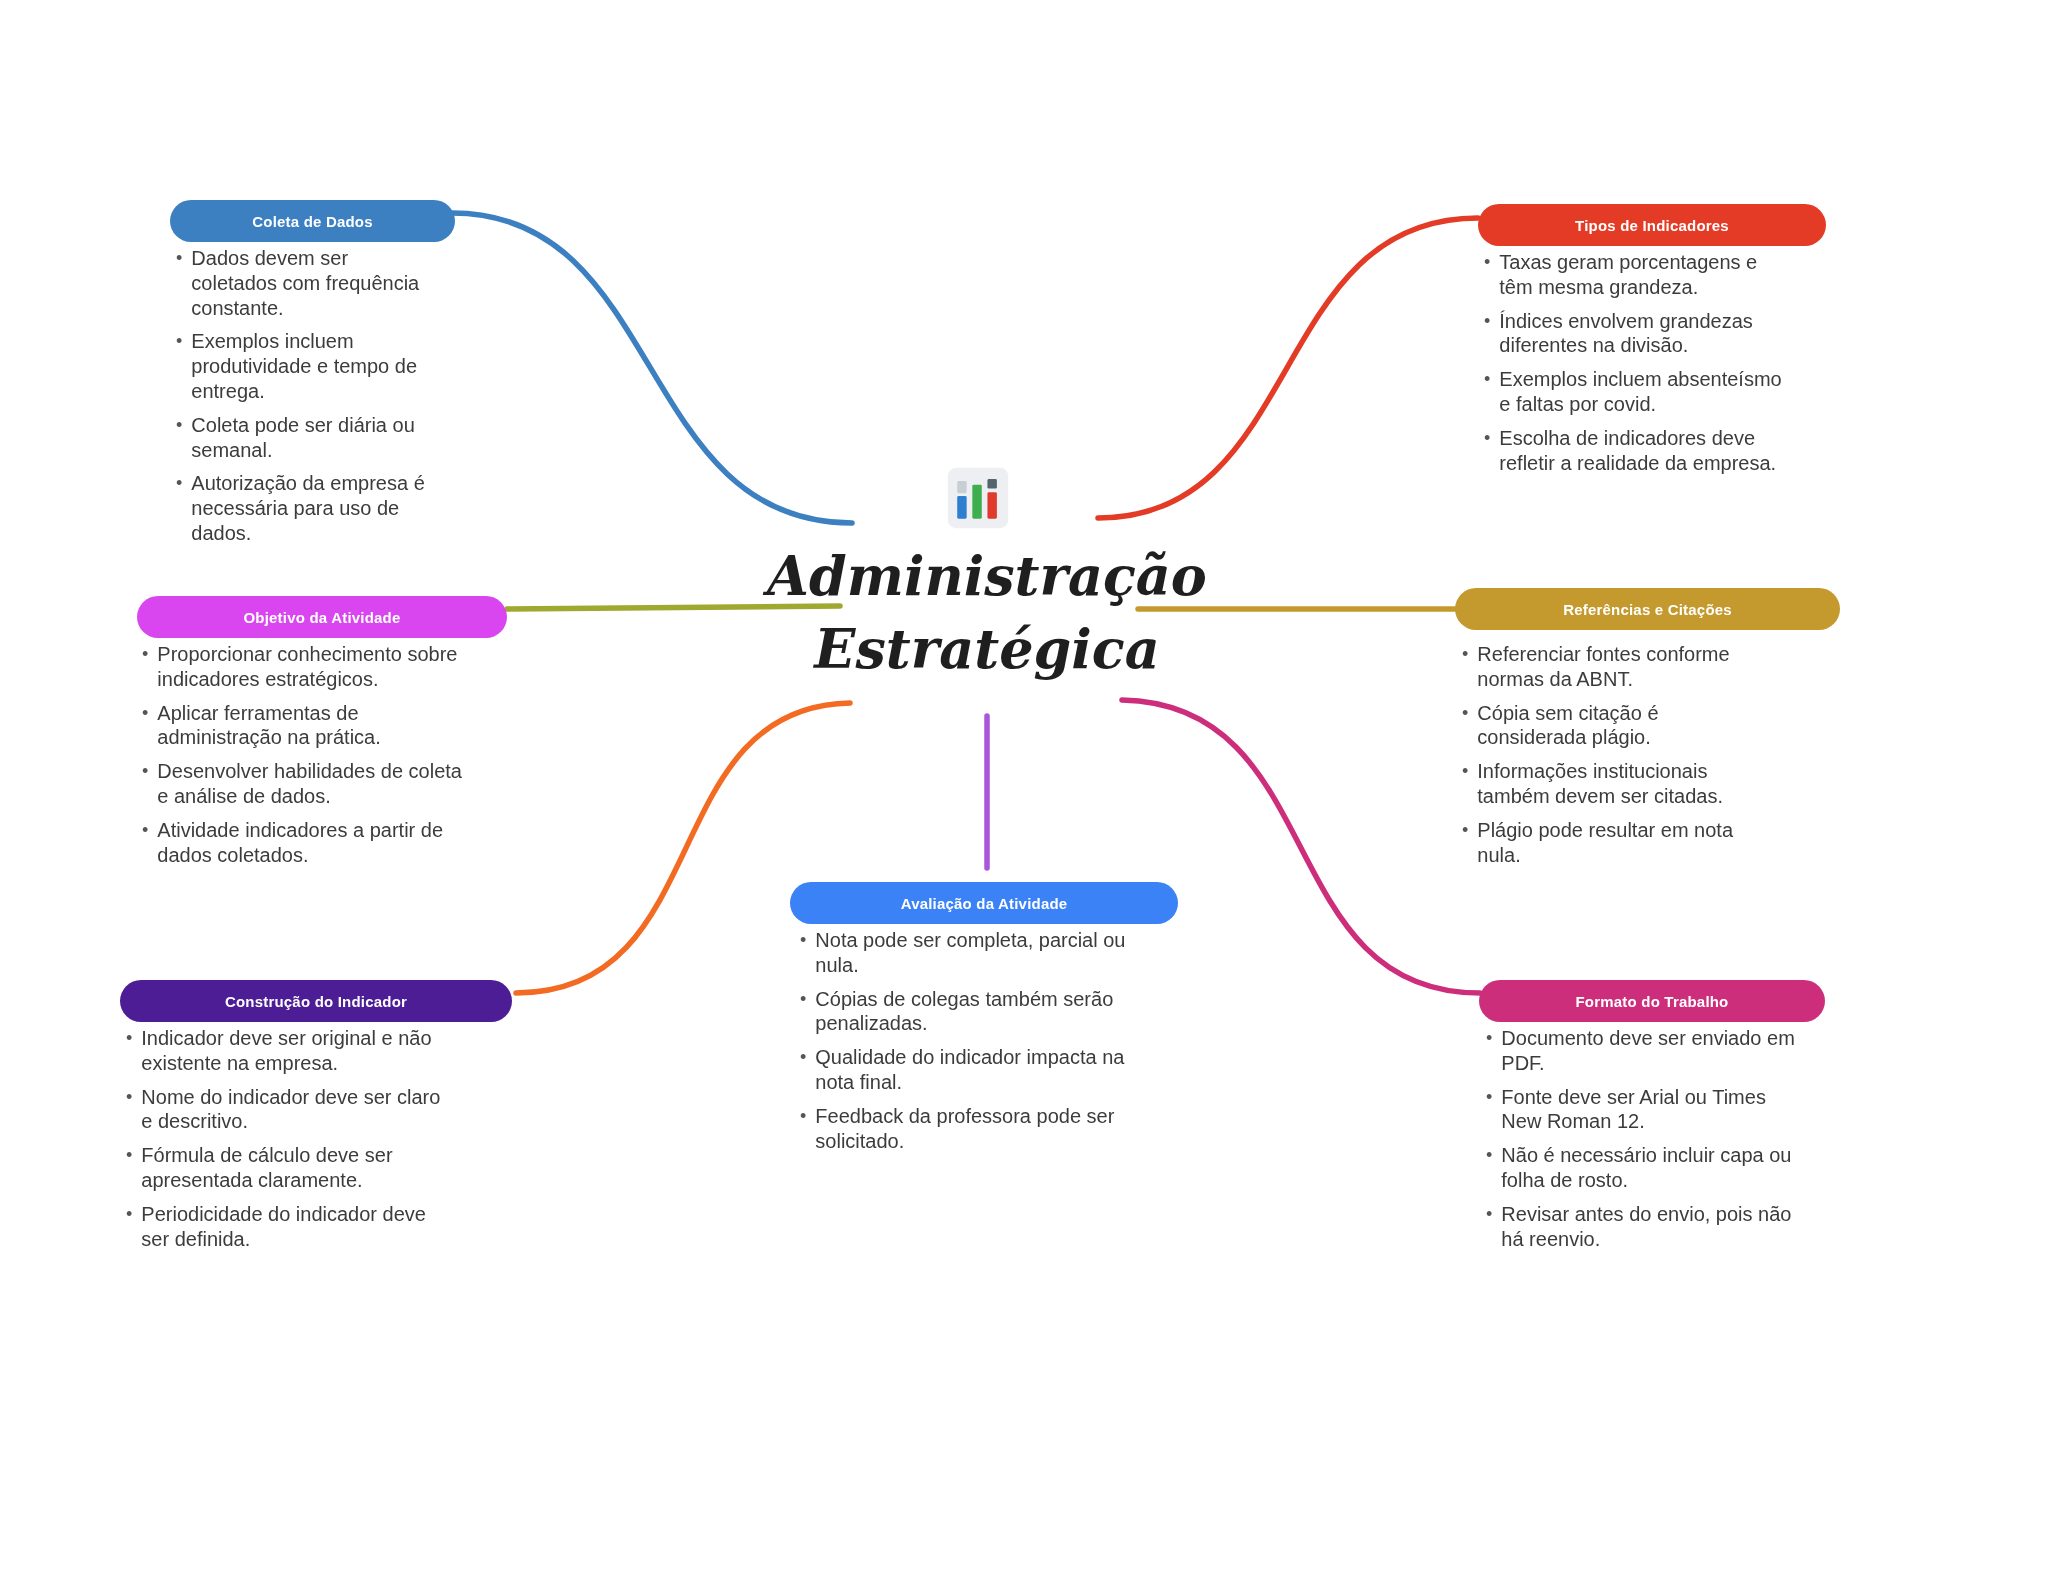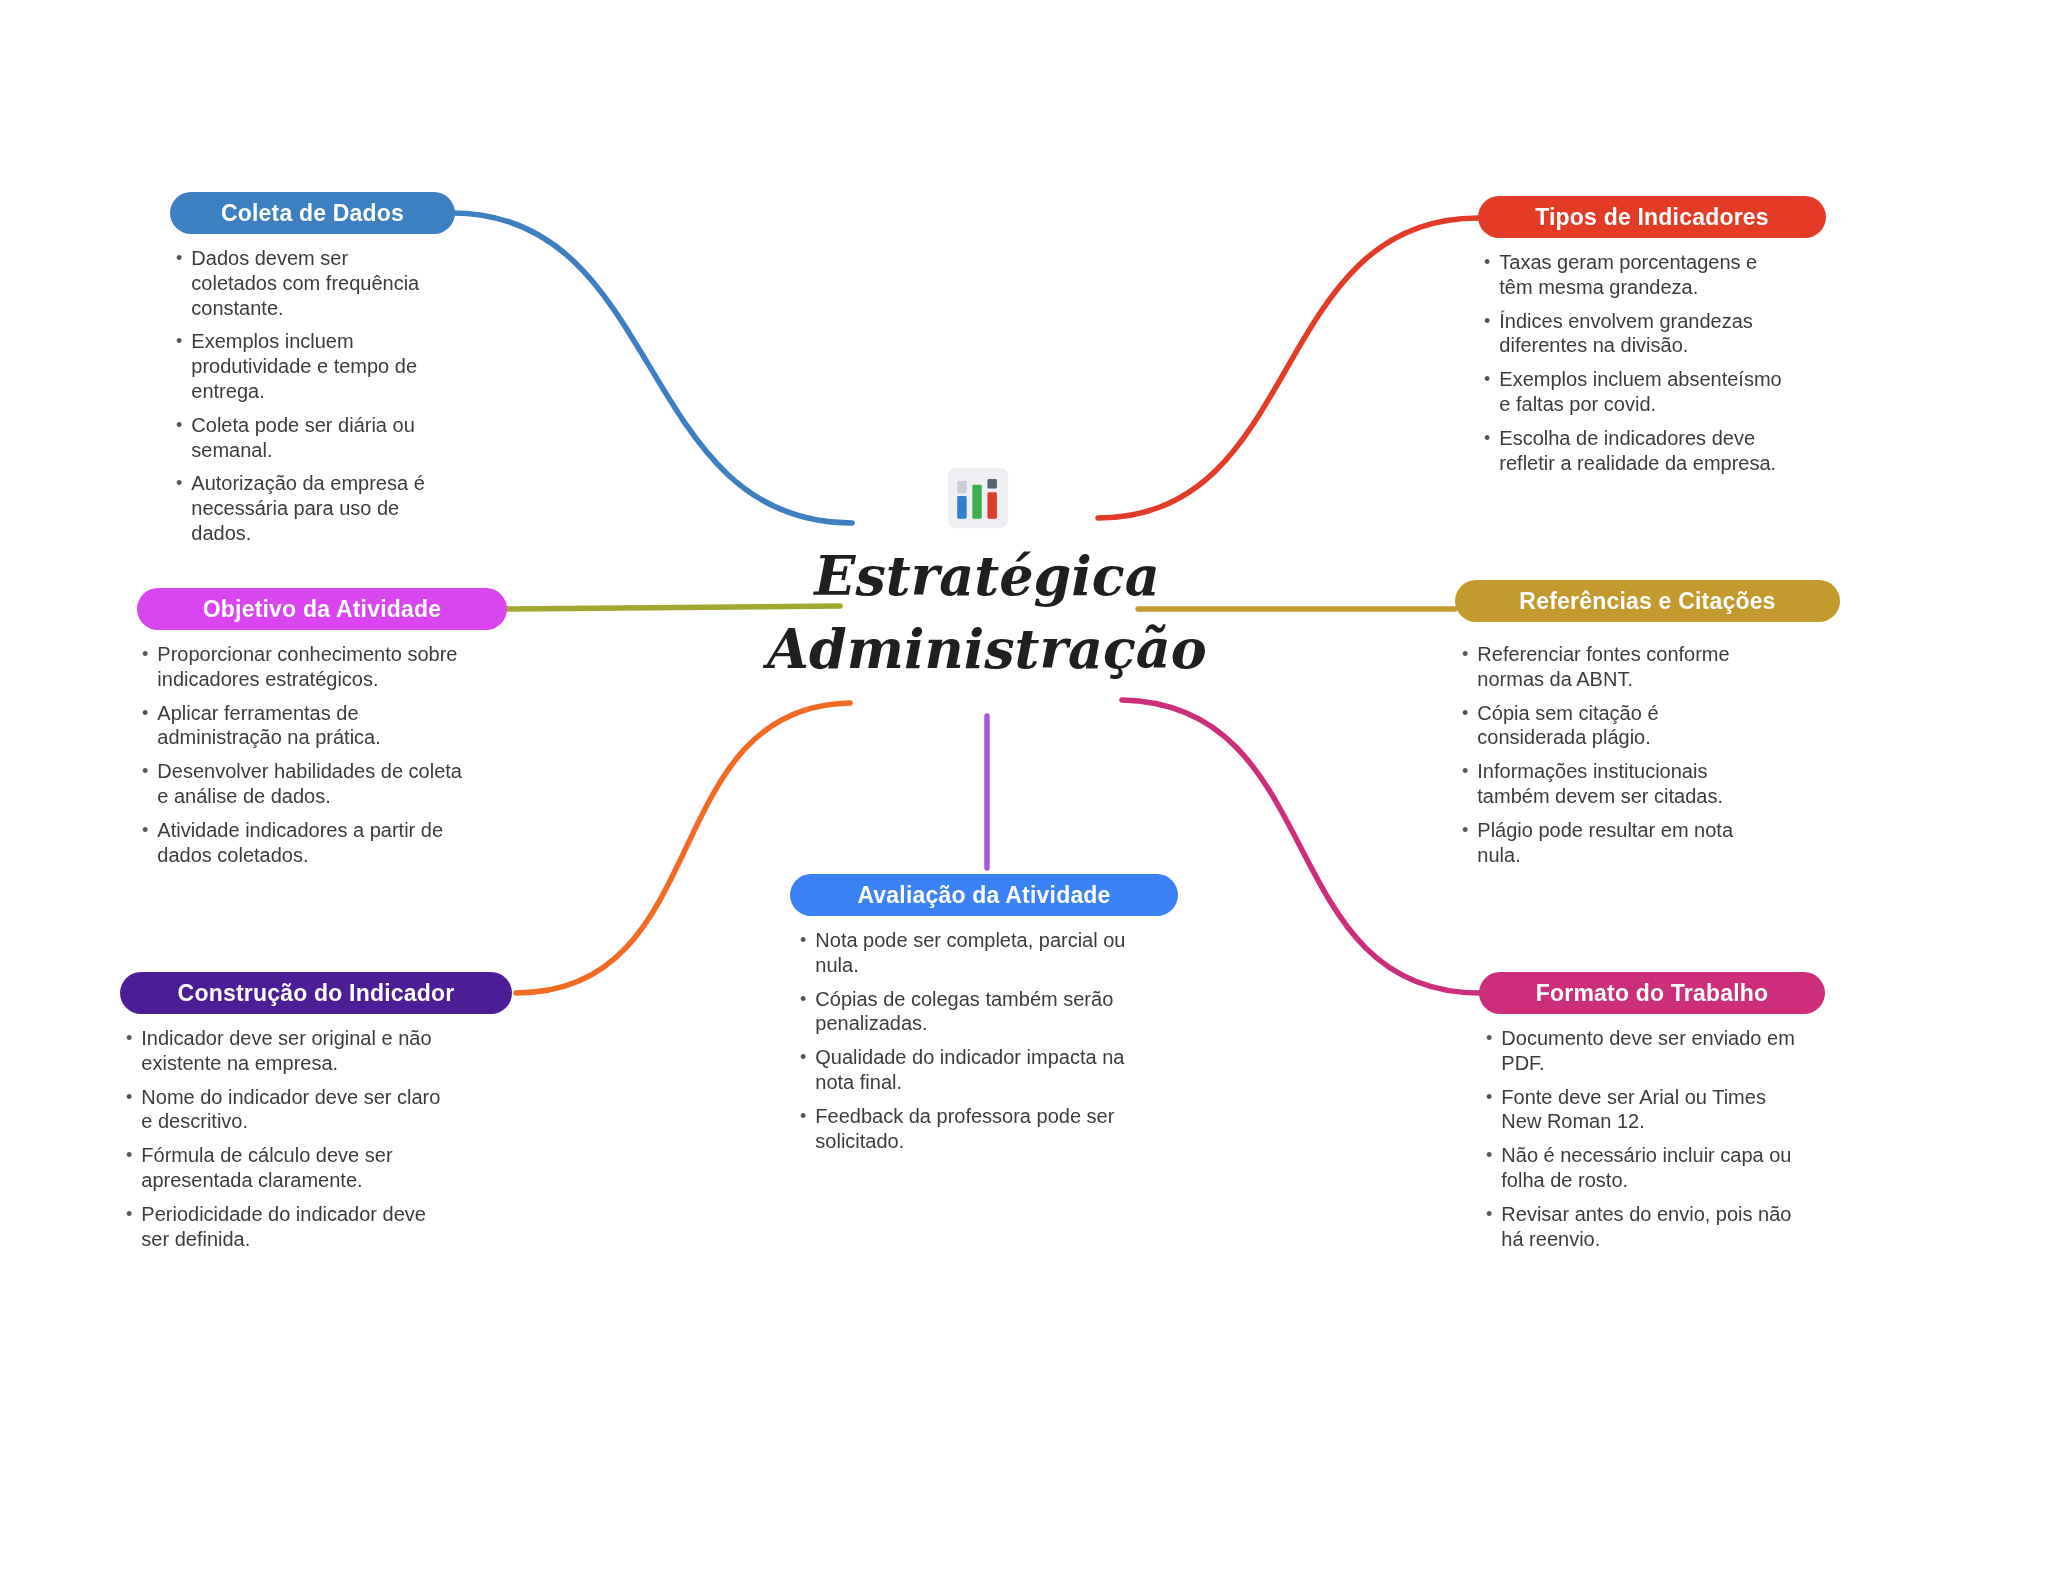--- a/index.html
+++ b/index.html
@@ -19,25 +19,26 @@
   }
   .pill {
     position: absolute;
     height: 42px;
     border-radius: 24px;
     display: flex;
     align-items: center;
     justify-content: center;
     color: #ffffff;
     font-weight: 700;
-    font-size: 23px;
+    font-size: 15px;
     letter-spacing: 0.2px;
     box-sizing: border-box;
     padding: 0 14px;
     white-space: nowrap;
+    margin-top: 8px;
   }
   ul.bullets {
     position: absolute;
     list-style: none;
     margin: 0;
     padding: 0;
     color: #3c3c3c;
     font-size: 20px;
     line-height: 1.24;
   }
@@ -90,22 +91,22 @@
 
   <svg class="center-icon" viewBox="0 0 72 72">
     <rect x="4" y="4" width="64" height="64" rx="9" fill="#edeff2"></rect>
     <rect x="14" y="18" width="10" height="13" rx="1.5" fill="#c7ced4"></rect>
     <rect x="14" y="34" width="10" height="24" rx="1.5" fill="#2f7fd0"></rect>
     <rect x="30" y="22" width="10" height="36" rx="1.5" fill="#3fae4e"></rect>
     <rect x="46" y="16" width="10" height="10" rx="1.5" fill="#54656e"></rect>
     <rect x="46" y="30" width="10" height="28" rx="1.5" fill="#df3b2d"></rect>
   </svg>
   <div class="center-title">
+    <div>Administração</div>
     <div>Estratégica</div>
-    <div>Administração</div>
   </div>
 
   <div class="pill" style="left: 170px; top: 192px; width: 285px; background-color: rgb(61, 128, 194);">
     <span>Coleta de Dados</span>
   </div>
   <ul class="bullets" style="left:176px; top:246px; width:258px;">
     <li>
         <span class="dot">•</span>
         <span>Dados devem ser coletados com frequência constante.</span>
       </li>

